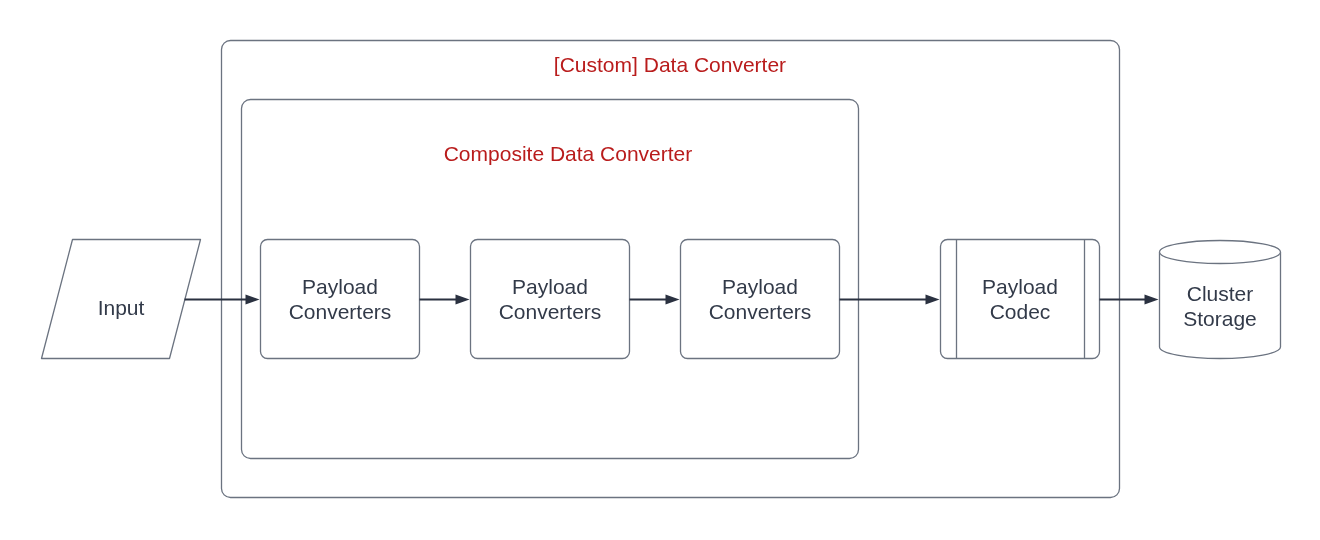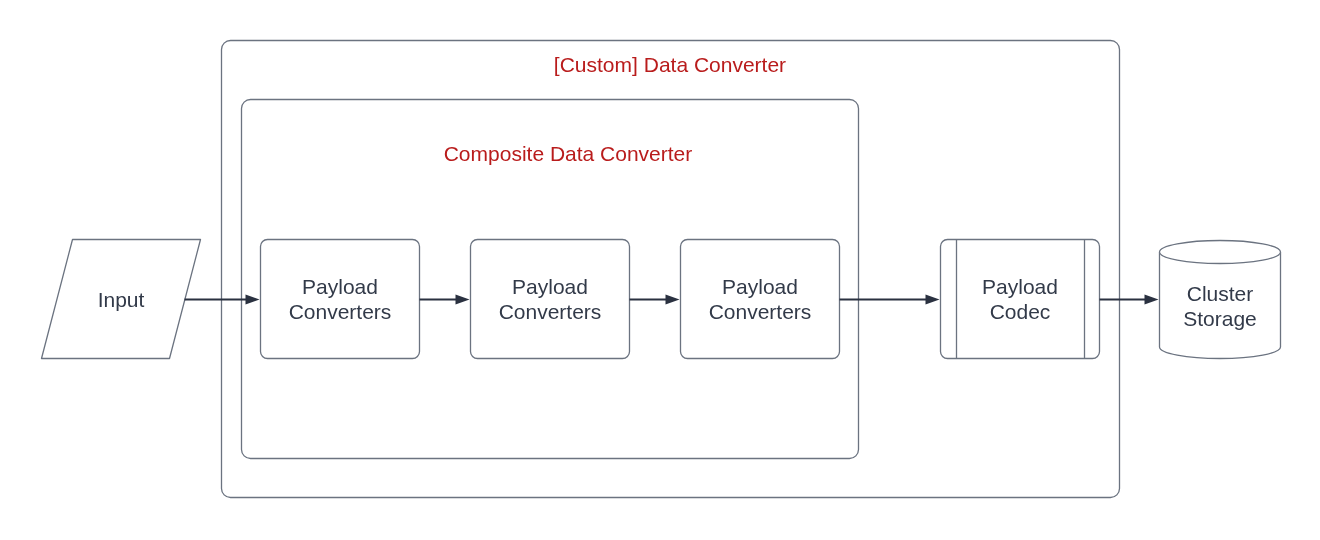--- a/index.html
+++ b/index.html
@@ -92,21 +92,21 @@
     <g>
       <line x1="1099.5" y1="299.5" x2="1147" y2="299.5" stroke="#2a3140" stroke-width="1.8"></line>
       <polygon points="1158.5,299.5 1144.5,294.5 1144.5,304.5" fill="#2a3140"></polygon>
     </g>
   </svg>
 
   <div class="group-title" style="left:221px; top:52px; width:898px; height:26px;">[Custom] Data Converter</div>
 
   <div class="group-title" style="left:241px; top:141px; width:618px; height:26px;padding-left:36px;">Composite Data Converter</div>
 
-  <div class="label" style="left:41px; top:240px; width:160px; height:118px;">Input</div>
+  <div class="label" style="left:41px; top:248px; width:160px; height:118px;">Input</div>
 
   <div class="label" style="left:260px; top:240px; width:160px; height:118px; padding:0 20px;">Payload Converters</div>
 
   <div class="label" style="left:470px; top:240px; width:160px; height:118px; padding:0 20px;">Payload Converters</div>
 
   <div class="label" style="left:680px; top:240px; width:160px; height:118px; padding:0 20px;">Payload Converters</div>
 
   <div class="label" style="left:940px; top:240px; width:160px; height:118px; padding:0 37px;">Payload Codec</div>
 
   <div class="label" style="left:1159px; top:256px; width:122px; height:100px; padding:0 14px;">Cluster Storage</div>

